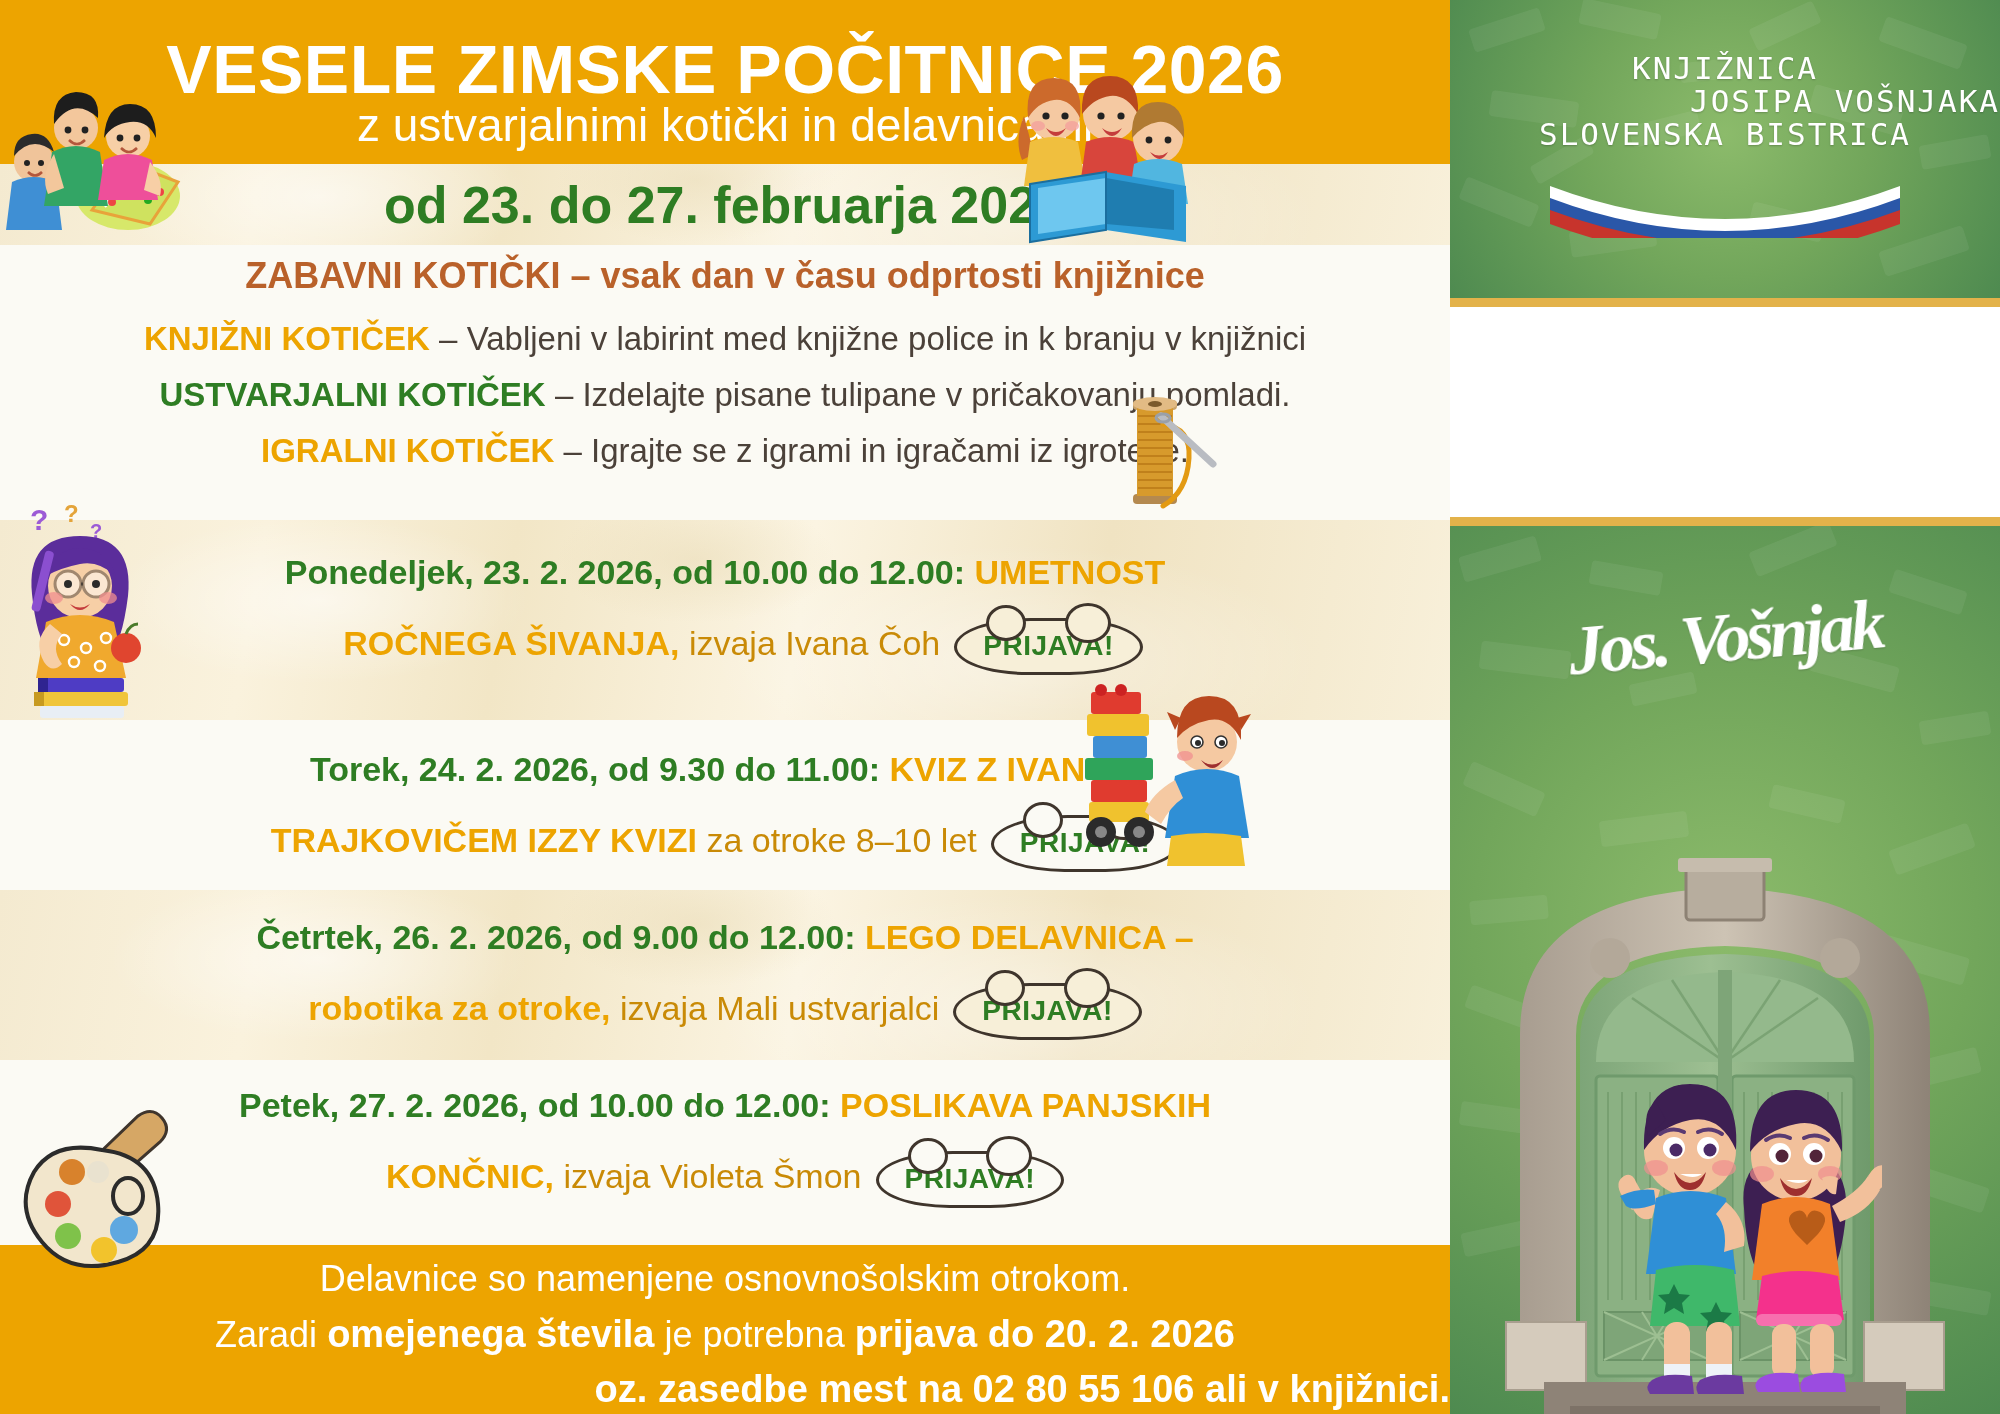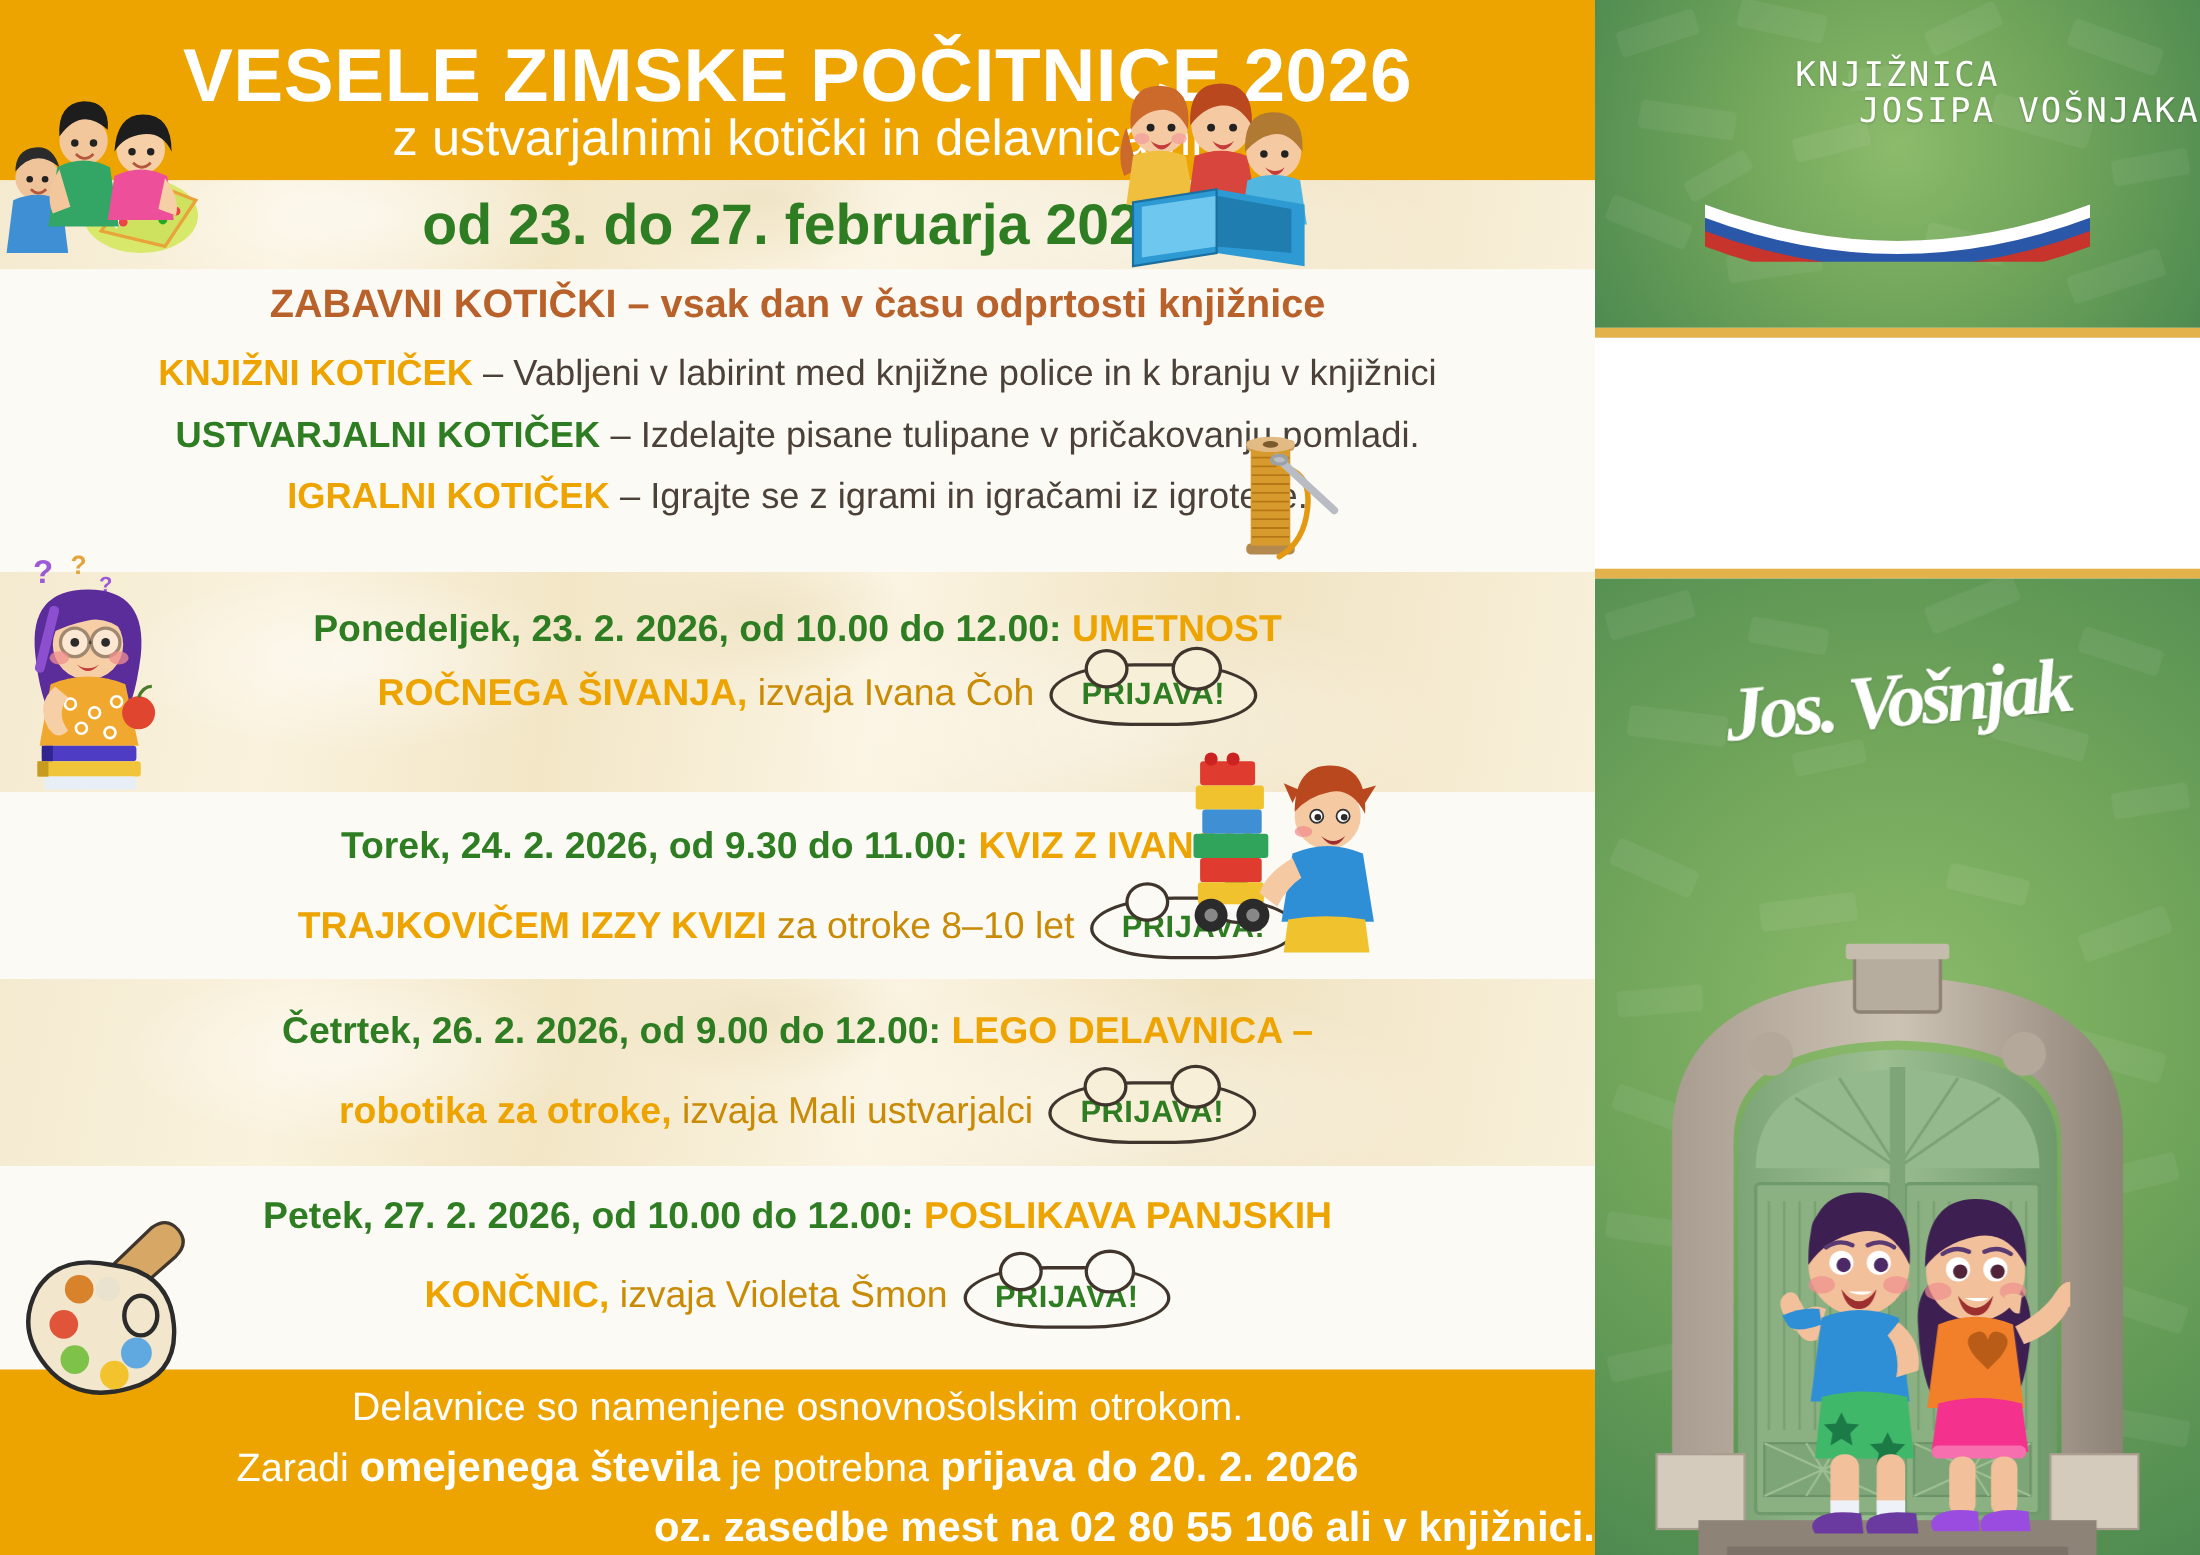--- a/index.html
+++ b/index.html
@@ -142,21 +142,21 @@
       <span class="bdb" style="color:#2e7d23">USTVARJALNI KOTIČEK</span><span class="bd t-dark">&nbsp;</span><span class="bd t-dark">–</span><span class="bd t-dark">&nbsp;</span><span class="bd t-dark">Izdelajte pisane tulipane v pričakovanju pomladi.</span>
     </div>
 
     <div class="ln" style="top:432px;">
       <span class="bdb" style="color:#eda400">IGRALNI KOTIČEK</span><span class="bd t-dark">&nbsp;</span><span class="bd t-dark">–</span><span class="bd t-dark">&nbsp;</span><span class="bd t-dark">Igrajte se z igrami in igračami iz igroteke.</span>
     </div>
 
     <div class="ln ws" style="top:553px;">
       <span class="t-green">Ponedeljek, 23. 2. 2026, od 10.00 do 12.00:</span><span>&nbsp;</span><span class="t-orange">UMETNOST</span>
     </div>
-    <div class="ln ws" style="top:603px;padding-left:36px;">
+    <div class="ln ws" style="top:618px;padding-left:36px;">
       <span class="t-orange">ROČNEGA ŠIVANJA,</span><span class="t-amber" style="font-weight:normal"> izvaja Ivana Čoh</span><span class="cloud oncream">PRIJAVA!</span>
     </div>
 
     <div class="ln ws" style="top:750px;">
       <span class="t-green">Torek, 24. 2. 2026, od 9.30 do 11.00:</span><span>&nbsp;</span><span class="t-orange">KVIZ Z IVANOM</span>
     </div>
     <div class="ln ws" style="top:815px;">
       <span class="t-orange">TRAJKOVIČEM IZZY KVIZI</span><span class="t-amber" style="font-weight:normal"> za otroke 8–10 let</span><span class="cloud">PRIJAVA!</span>
     </div>
 
@@ -373,20 +373,21 @@
           <rect x="10" y="190" width="78" height="24" rx="4" transform="rotate(22 49 202)"></rect>
           <rect x="120" y="226" width="86" height="26" rx="4" transform="rotate(-8 163 239)"></rect>
           <rect x="300" y="210" width="74" height="24" rx="4" transform="rotate(14 337 222)"></rect>
           <rect x="430" y="238" width="88" height="26" rx="4" transform="rotate(-18 474 251)"></rect>
           <rect x="230" y="60" width="64" height="20" rx="4" transform="rotate(-6 262 70)"></rect>
           <rect x="80" y="150" width="64" height="20" rx="4" transform="rotate(-30 112 160)"></rect>
         </g>
       </svg>
       <div class="logo-text" style="top:52px;">KNJIŽNICA</div>
       <div class="logo-text" style="top:85px;text-align:right;">JOSIPA VOŠNJAKA</div>
+      <div class="logo-text" style="top:118px;">SLOVENSKA BISTRICA</div>
       <svg class="tricolor" style="top:180px;" viewBox="0 0 550 58" preserveAspectRatio="none">
         <path d="M100 6 Q275 72 450 6 L450 20 Q275 86 100 20 Z" fill="#ffffff"></path>
         <path d="M100 18 Q275 84 450 18 L450 32 Q275 98 100 32 Z" fill="#2a57a8"></path>
         <path d="M100 30 Q275 96 450 30 L450 44 Q275 110 100 44 Z" fill="#c7342c"></path>
       </svg>
     </div>
 
     <div class="goldbar" style="top:298px;"></div>
 
 

